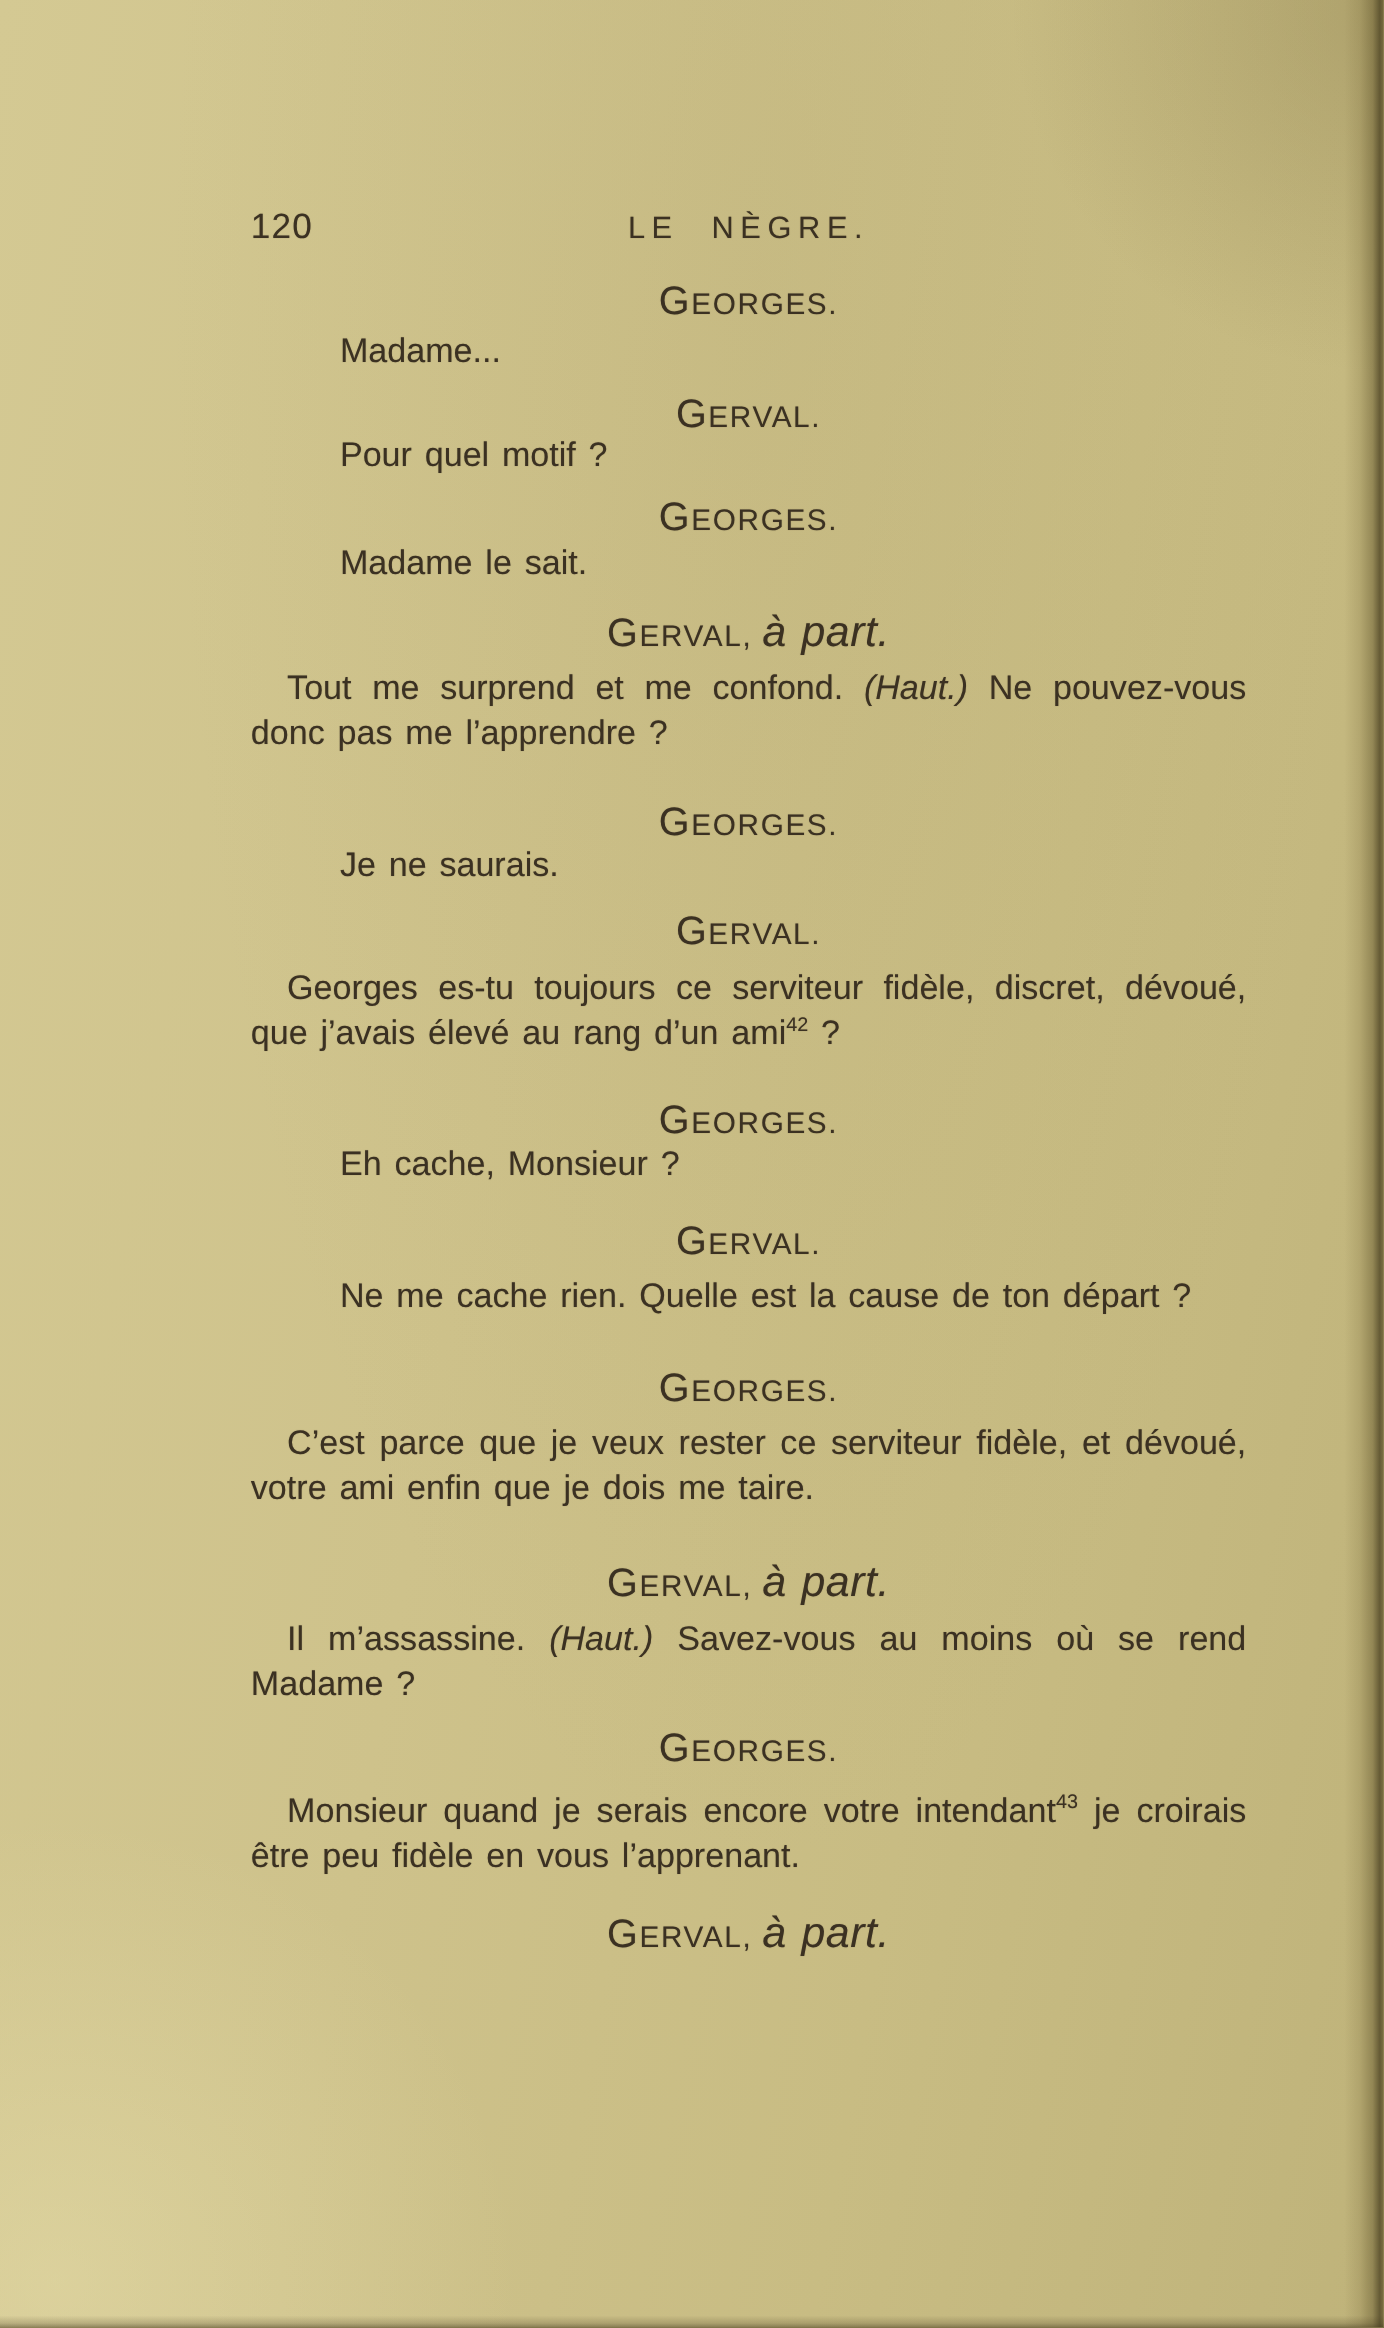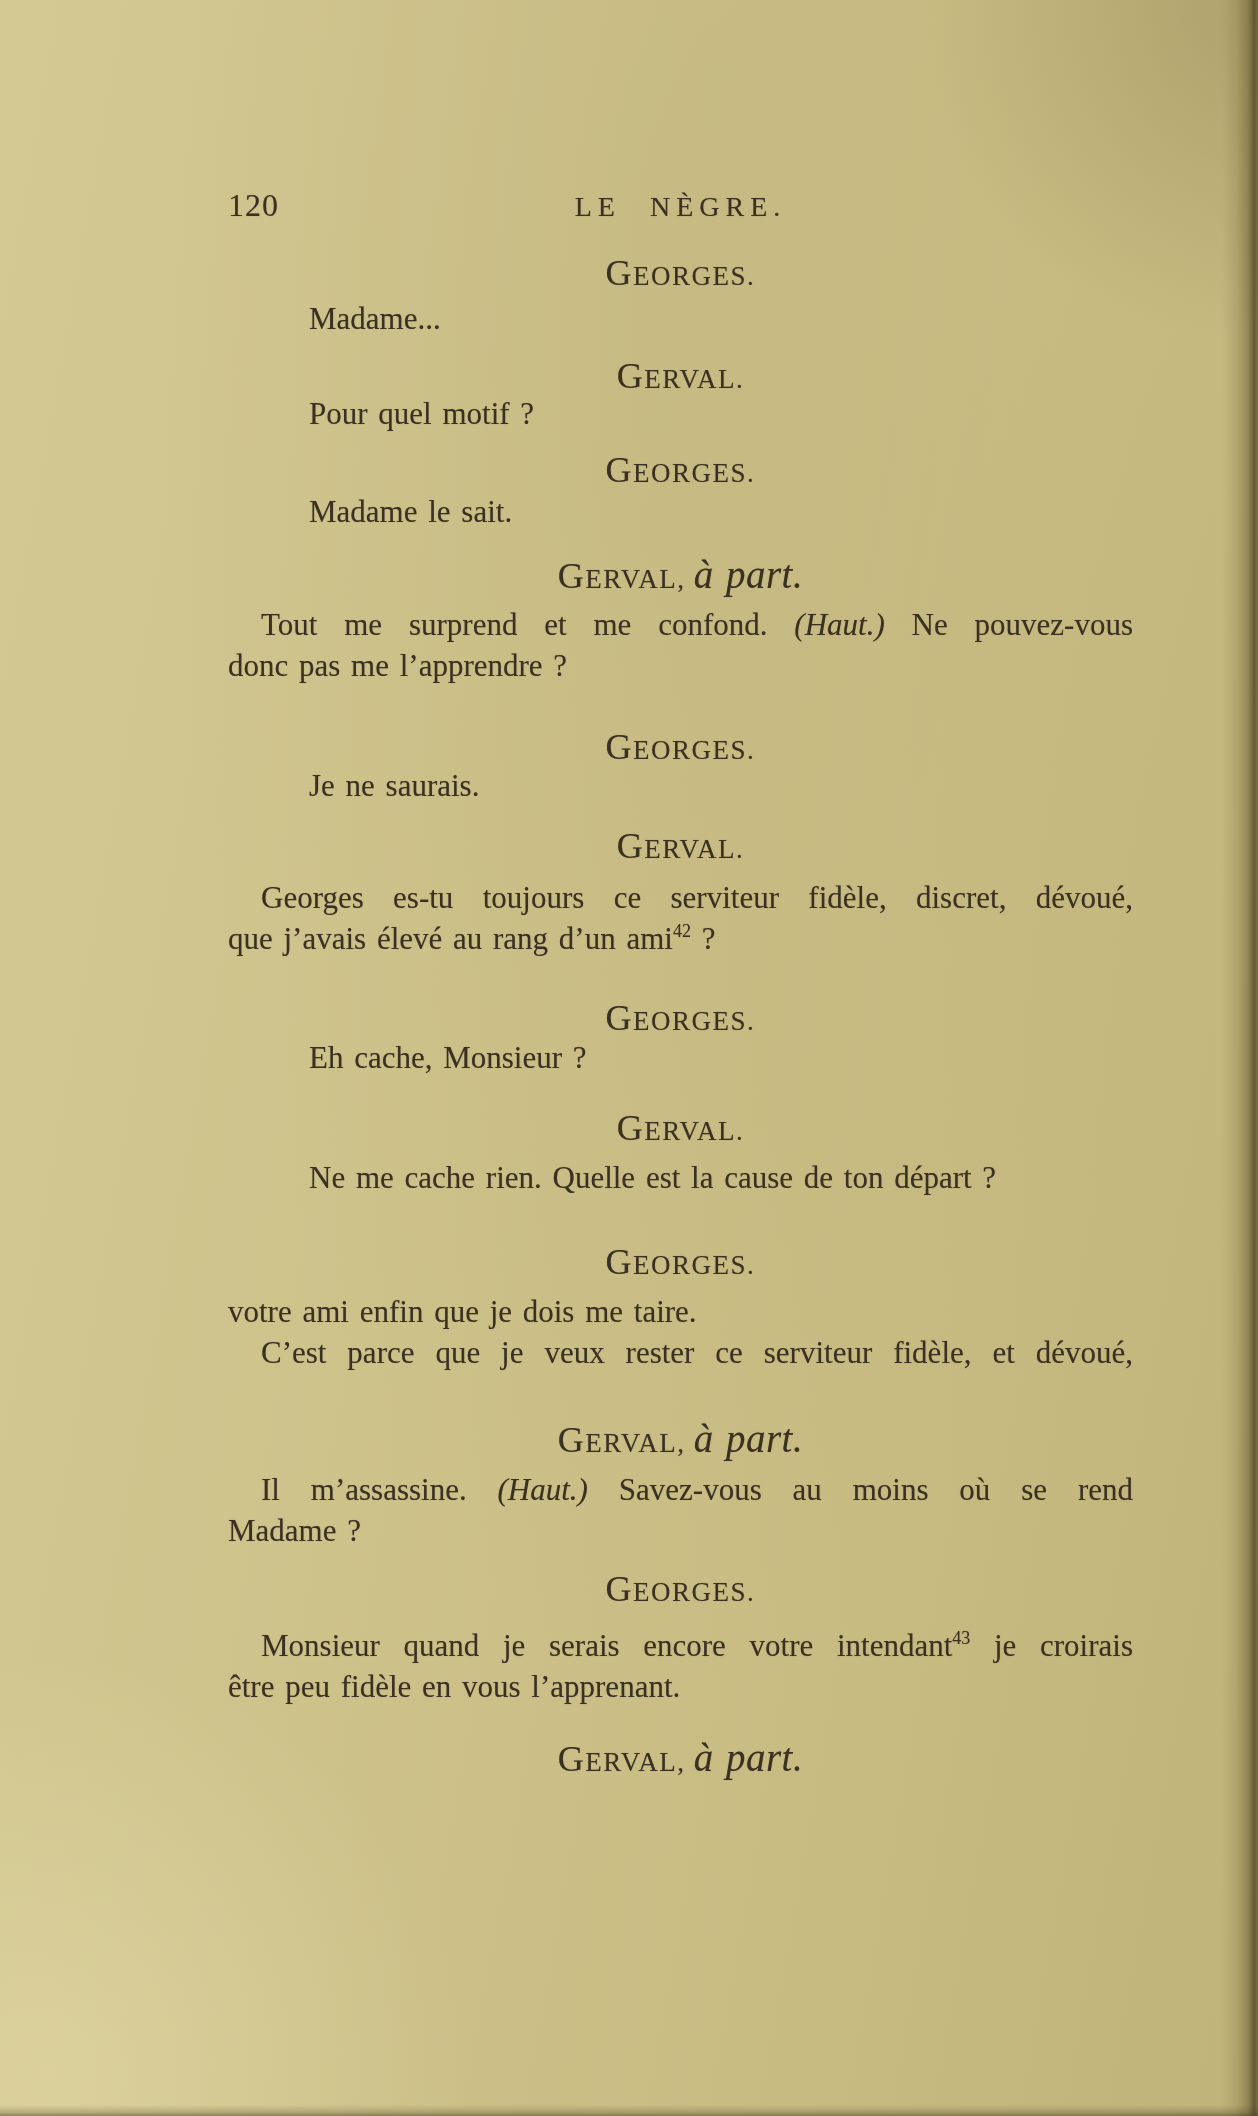--- a/index.html
+++ b/index.html
@@ -1,21 +1,21 @@
 <!DOCTYPE html>
 <html><head>
 <meta charset="utf-8">
 <style>
   html,body { margin:0; padding:0; background:#6b6138; }
   .page {
     position:relative;
     width:1258px; height:2116px;
     margin:0 auto;
     overflow:hidden;
-    font-family:Liberation Serif, serif;
+    font-family:Liberation Sans, sans-serif;
     color:#3b3122;
     background:
       radial-gradient(circle at 100% 0%, rgba(118,104,58,0.30), rgba(118,104,58,0) 340px),
       radial-gradient(circle at 4% 98%, rgba(236,228,178,0.40), rgba(236,228,178,0) 420px),
       radial-gradient(ellipse at 55% 12%, rgba(170,156,100,0.18), rgba(170,156,100,0) 55%),
       linear-gradient(100deg, #d4c993 0%, #cec28b 38%, #c8bc83 68%, #bfb37a 100%);
     text-shadow:0 0 1px rgba(59,49,34,0.35);
   }
   .edge-right {
     position:absolute; top:0; right:0; width:36px; height:100%;
@@ -105,22 +105,22 @@
   </div>
 
   <div class="speaker" style="top:1001px"><span>GEORGES.</span></div>
   <div class="line" style="top:1037px"><span>Eh cache, Monsieur ?</span></div>
 
   <div class="speaker" style="top:1111px"><span>GERVAL.</span></div>
   <div class="line" style="top:1157px"><span>Ne me cache rien. Quelle est la cause de ton départ ?</span></div>
 
   <div class="speaker" style="top:1245px"><span>GEORGES.</span></div>
   <div class="para" style="top:1291px">
+    <div class="pl first"><span>C’est parce que je veux rester ce serviteur fidèle, et dévoué,</span></div>
     <div class="pl"><span>votre ami enfin que je dois me taire.</span></div>
-    <div class="pl first"><span>C’est parce que je veux rester ce serviteur fidèle, et dévoué,</span></div>
   </div>
 
   <div class="speaker" style="top:1422px"><span>GERVAL,</span> <span class="aside">à part.</span></div>
   <div class="para" style="top:1469px">
     <div class="pl first"><span>Il m’assassine. </span><span class="it">(Haut.)</span><span> Savez-vous au moins où se rend</span></div>
     <div class="pl"><span>Madame ?</span></div>
   </div>
 
   <div class="speaker" style="top:1572px"><span>GEORGES.</span></div>
   <div class="para" style="top:1625px">

